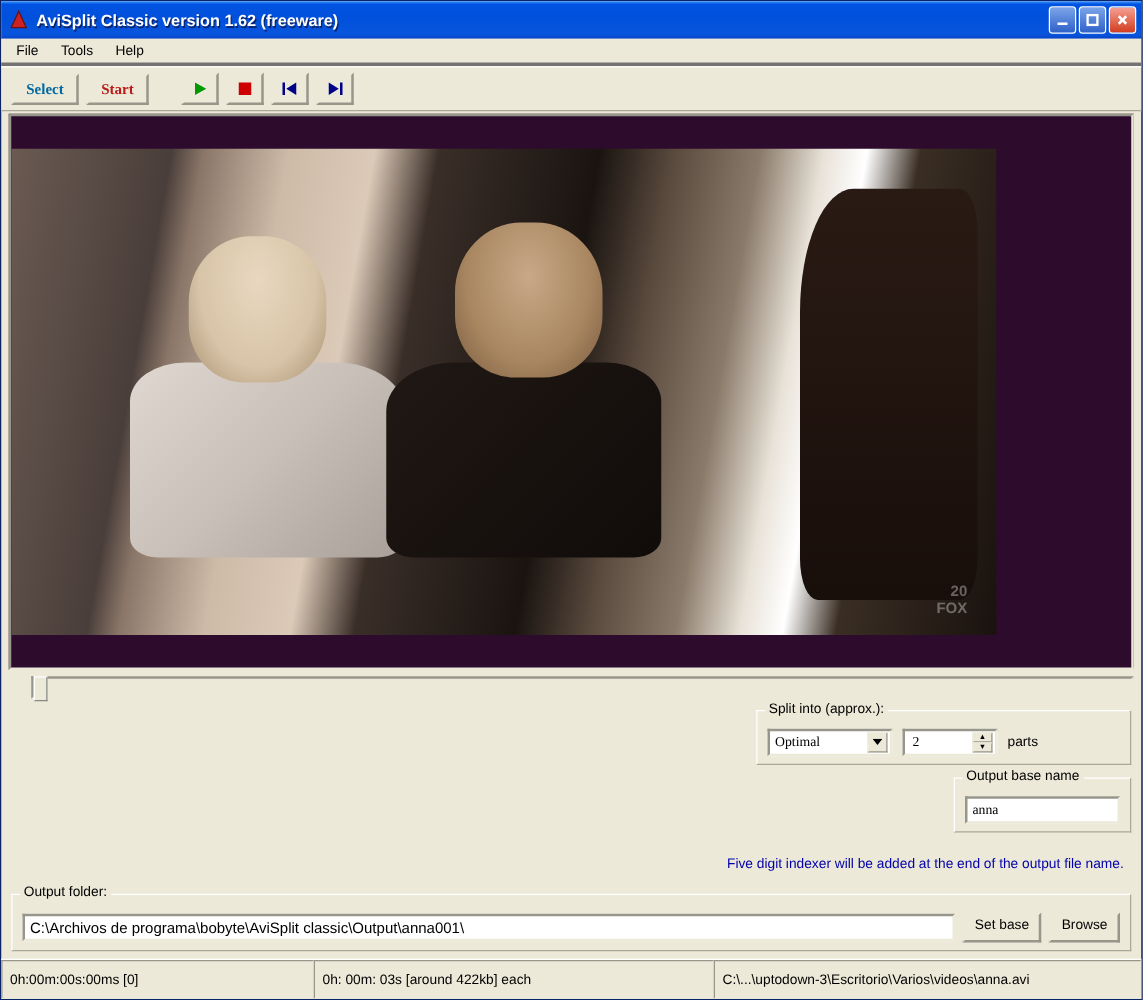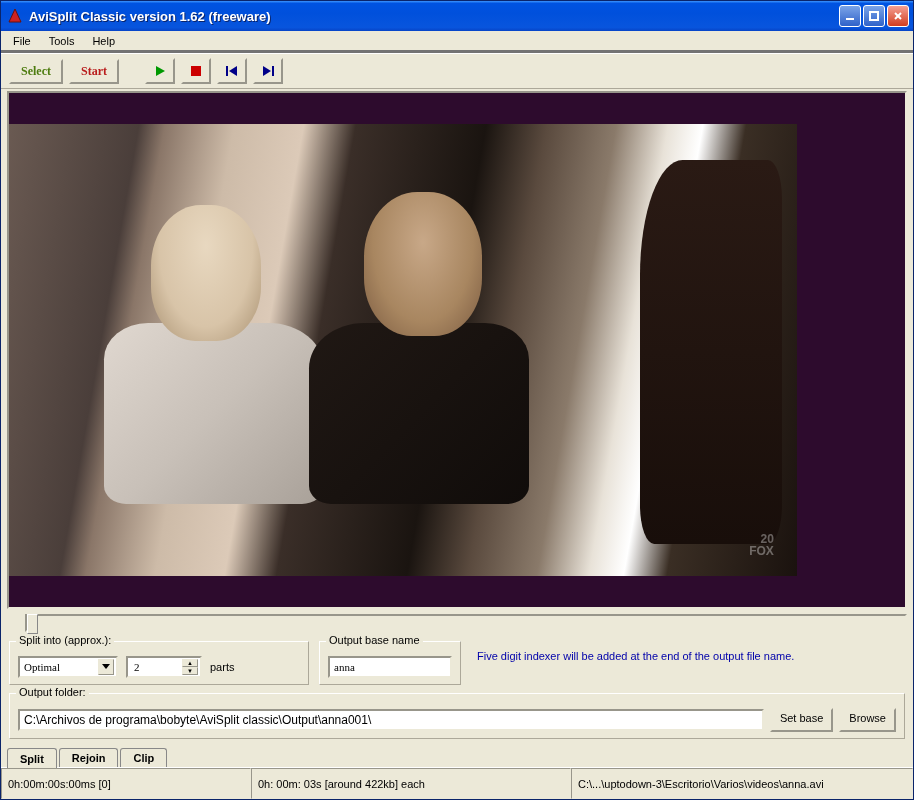--- a/index.html
+++ b/index.html
@@ -76,21 +76,21 @@
 .btn-3d {
   border: 2px outset #ece9d8;
   background: #ece9d8;
   padding: 3px 10px;
   font-family: Tahoma;
   font-size: 12px;
   font-weight: bold;
   cursor: default;
   min-height: 24px;
 }
-.btn-select { color: #4d7c0f; font-family: Liberation Serif, serif; }
+.btn-select { color: #0369a1; font-family: Liberation Serif, serif; }
 .btn-start { color: #b91c1c; }
 .icon-btn {
   border: 2px outset #ece9d8;
   background: #ece9d8;
   width: 30px; height: 26px;
   display: flex; align-items: center; justify-content: center;
   cursor: default;
 }
 .video-area {
   flex: 1;
@@ -156,21 +156,22 @@
   position: absolute;
   top: -8px; left: 6px;
   background: #ece9d8;
   padding: 0 3px;
   font-size: 11px;
 }
 .settings-row {
   display: flex;
   padding: 4px 6px;
   gap: 6px;
-  align-items: flex-start;
+  align-items: flex-end;
+  flex-direction: column;
 }
 .split-box { width: 300px; display:flex; gap:8px; align-items:center; }
 .output-name-box { width: 142px; }
 .hint-text {
   color: #0000aa;
   font-size: 11px;
   padding: 10px 8px;
   flex: 1;
   line-height: 1.35;
 }
@@ -404,25 +405,20 @@
       <div class="folder-inner">
         <div class="folder-input">
           <span>C:\Archivos de programa\bobyte\AviSplit classic\Output\anna001\</span>
         </div>
         <div class="btn-small">Set base</div>
         <div class="btn-small">Browse</div>
       </div>
     </div>
   </div>
 
-  <div class="tabs-row">
-    <div class="tab active">Split</div>
-    <div class="tab">Rejoin</div>
-    <div class="tab">Clip</div>
-  </div>
 
   <div class="statusbar">
     <div class="status-cell">0h:00m:00s:00ms [0]</div>
     <div class="status-cell">0h: 00m: 03s  [around 422kb] each</div>
     <div class="status-cell">C:\...\uptodown-3\Escritorio\Varios\videos\anna.avi</div>
   </div>
 
 </div>
 
 </body></html>

